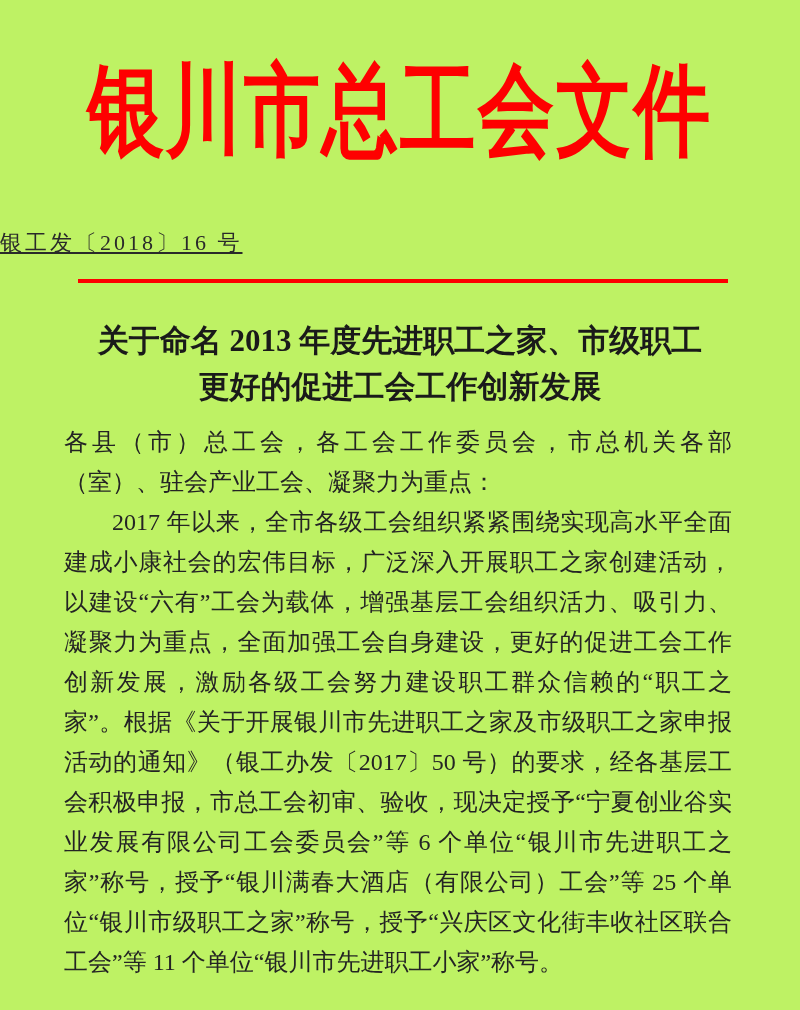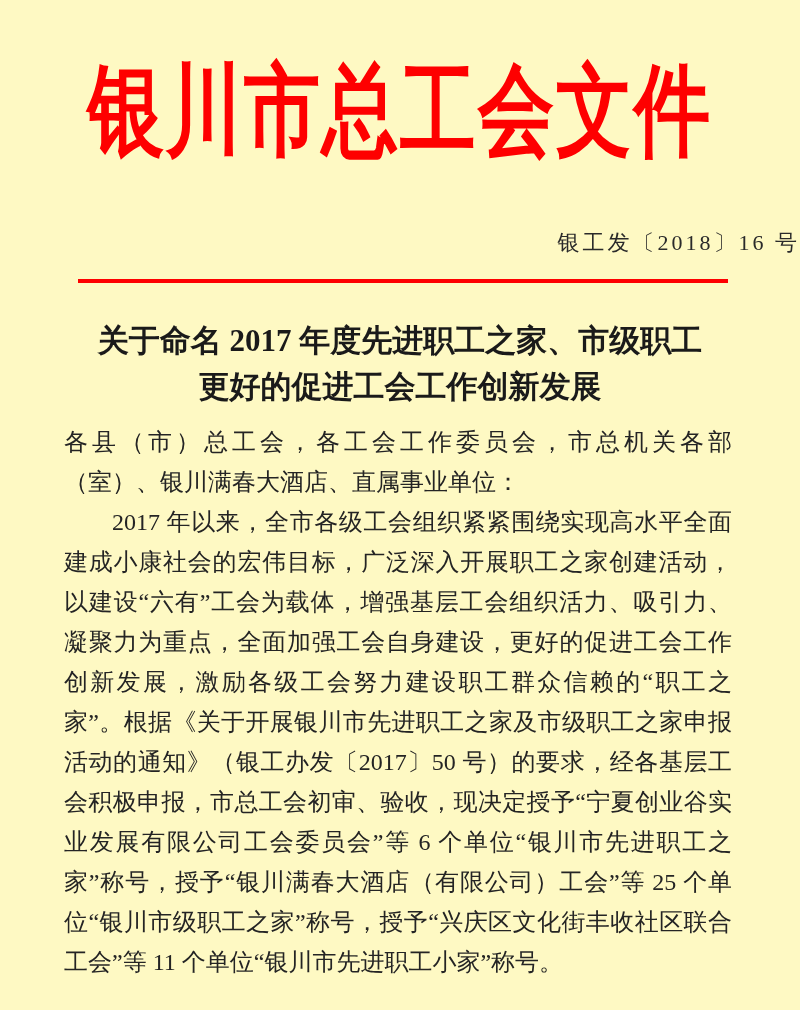--- a/index.html
+++ b/index.html
@@ -4,21 +4,21 @@
 <style>
   * { margin: 0; padding: 0; box-sizing: border-box; }
   html, body {
     background: #ffffff;
     font-family: "Liberation Serif", "DejaVu Serif", serif;
   }
   .page {
     position: relative;
     width: 800px;
     height: 1010px;
-    background: #fef9c3;
+    background: #bef264;
     overflow: hidden;
   }
   
   .org-title {
     position: absolute;
     top: 58px;
     left: 0;
     right: 0;
     text-align: center;
     color: #fe0000;
@@ -29,25 +29,26 @@
     white-space: nowrap;
     transform: scaleY(1.32);
     transform-origin: center top;
   }
   
   .doc-number {
     position: absolute;
     top: 228px;
     left: 0;
     right: 0;
-    text-align: right;
+    text-align: left;
     color: #2a2a2a;
     font-size: 22px;
     letter-spacing: 3px;
     white-space: nowrap;
+    text-decoration: underline;
   }
   
   .red-rule {
     position: absolute;
     top: 279px;
     left: 78px;
     width: 650px;
     height: 4px;
     background: #fe0000;
   }
@@ -82,22 +83,22 @@
 
 <div class="page">
 
   <div class="org-title">银川市总工会文件</div>
 
   <div class="doc-number">银工发〔2018〕16 号</div>
 
   <div class="red-rule"></div>
 
   <div class="notice-title">
-    <div>关于命名 2017 年度先进职工之家、市级职工</div>
+    <div>关于命名 2013 年度先进职工之家、市级职工</div>
     <div>更好的促进工会工作创新发展</div>
   </div>
 
   <div class="body-text">
-    <p>各县（市）总工会，各工会工作委员会，市总机关各部（室）、银川满春大酒店、直属事业单位：</p>
+    <p>各县（市）总工会，各工会工作委员会，市总机关各部（室）、驻会产业工会、凝聚力为重点：</p>
     <p class="indent">2017 年以来，全市各级工会组织紧紧围绕实现高水平全面建成小康社会的宏伟目标，广泛深入开展职工之家创建活动，以建设“六有”工会为载体，增强基层工会组织活力、吸引力、凝聚力为重点，全面加强工会自身建设，更好的促进工会工作创新发展，激励各级工会努力建设职工群众信赖的“职工之家”。根据《关于开展银川市先进职工之家及市级职工之家申报活动的通知》（银工办发〔2017〕50 号）的要求，经各基层工会积极申报，市总工会初审、验收，现决定授予“宁夏创业谷实业发展有限公司工会委员会”等 6 个单位“银川市先进职工之家”称号，授予“银川满春大酒店（有限公司）工会”等 25 个单位“银川市级职工之家”称号，授予“兴庆区文化街丰收社区联合工会”等 11 个单位“银川市先进职工小家”称号。</p>
   </div>
 
 </div>
 
 </body></html>

